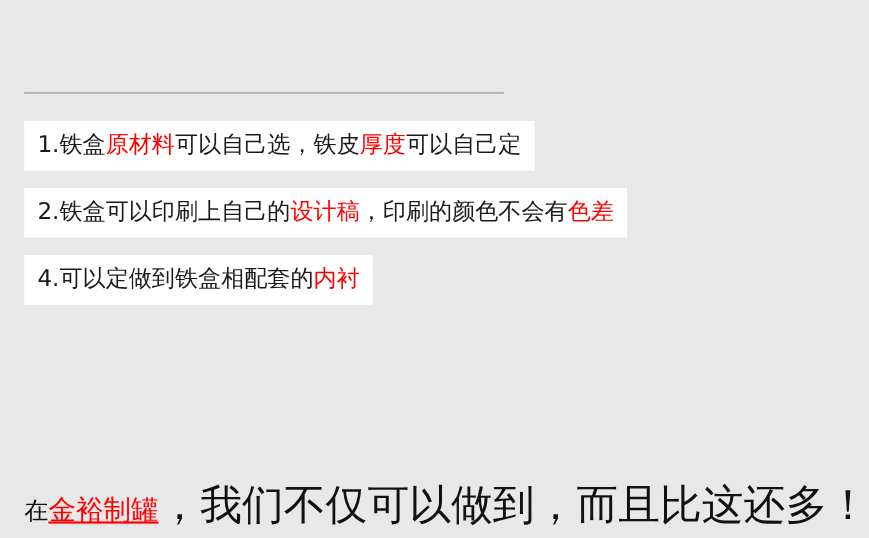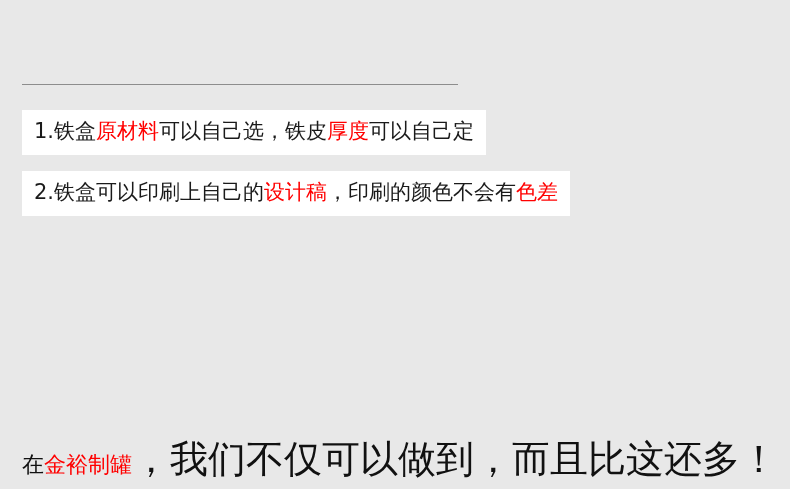--- a/index.html
+++ b/index.html
@@ -67,32 +67,34 @@
     white-space: nowrap;
     color: #111111;
   }
   .footer .small {
     font-size: 22px;
   }
   .footer .big {
     font-size: 38px;
   }
   .footer .hl {
-    font-size: 22px;
+    font-size: 25px;
+    text-decoration: underline;
   }
 </style>
 </head>
 <body>
 
 <div class="page">
 
   <div class="title-rule"></div>
 
   <div class="bullets">
       <div class="bullet-row"><div class="bullet"><span>1.</span><span>铁盒</span><span class="hl">原材料</span><span>可以自己选，铁皮</span><span class="hl">厚度</span><span>可以自己定</span></div></div>
       <div class="bullet-row"><div class="bullet"><span>2.</span><span>铁盒可以印刷上自己的</span><span class="hl">设计稿</span><span>，印刷的颜色不会有</span><span class="hl">色差</span></div></div>
+      <div class="bullet-row"><div class="bullet"><span>4.</span><span>可以定做到铁盒相配套的</span><span class="hl">内衬</span></div></div>
     </div>
 
   <div class="footer">
     <span class="small">在</span><span class="hl">金裕制罐</span><span class="big">，我们不仅可以做到，而且比这还多！</span>
   </div>
 
 </div>
 
 </body></html>

